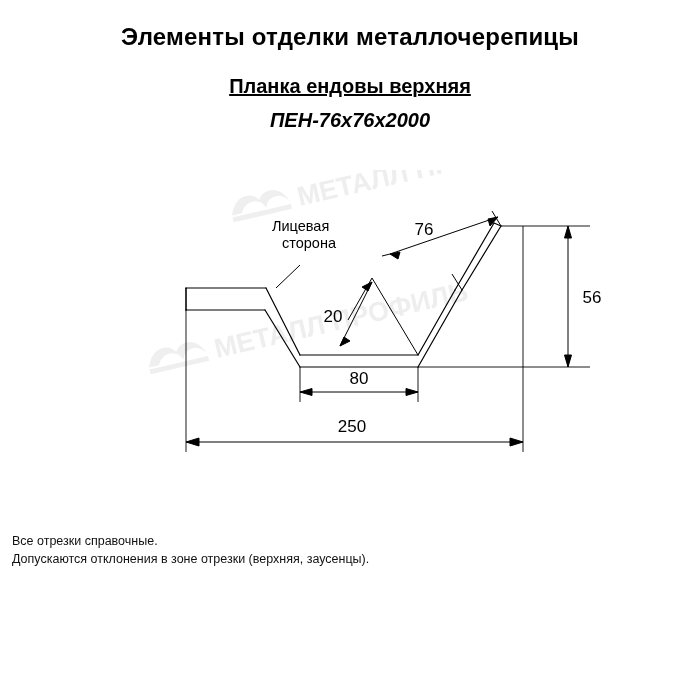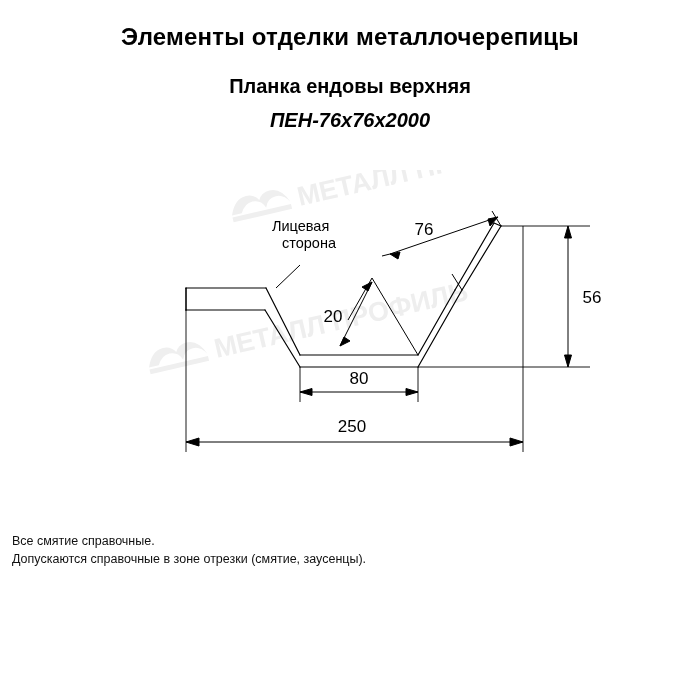--- a/index.html
+++ b/index.html
@@ -31,20 +31,21 @@
     font-size: 24px;
     font-weight: bold;
     line-height: 30px;
     letter-spacing: 0.2px;
   }
   .sub-title {
     font-size: 20px;
     font-weight: bold;
     line-height: 26px;
     margin-top: 21px;
+    text-decoration: underline;
   }
   .code-title {
     font-size: 20px;
     font-weight: bold;
     line-height: 26px;
     margin-top: 8px;
     font-style: italic;
   }
   .drawing {
     position: absolute;
@@ -202,17 +203,17 @@
         <path d="M186,272 L523,272"></path>
         <path d="M186,272 L199,268 L199,276 Z" fill="#000"></path>
         <path d="M523,272 L510,268 L510,276 Z" fill="#000"></path>
       </g>
       <text class="lbl" x="352" y="262" text-anchor="middle" font-size="21">250</text>
 
     </svg>
   </div>
 
   <div class="footer">
-    <div class="footer-line">Все смятие справочные.</div>
-    <div class="footer-line">Допускаются справочные в зоне отрезки (смятие, заусенцы).</div>
+    <div class="footer-line">Все отрезки справочные.</div>
+    <div class="footer-line">Допускаются отклонения в зоне отрезки (верхняя, заусенцы).</div>
   </div>
 
 </div>
 
 </body></html>

